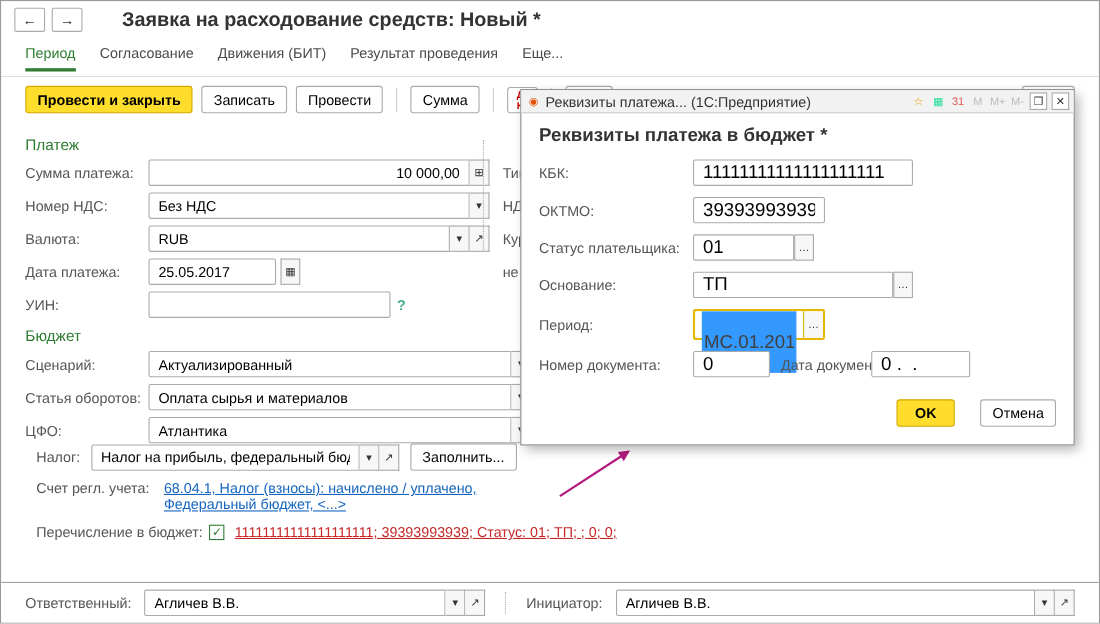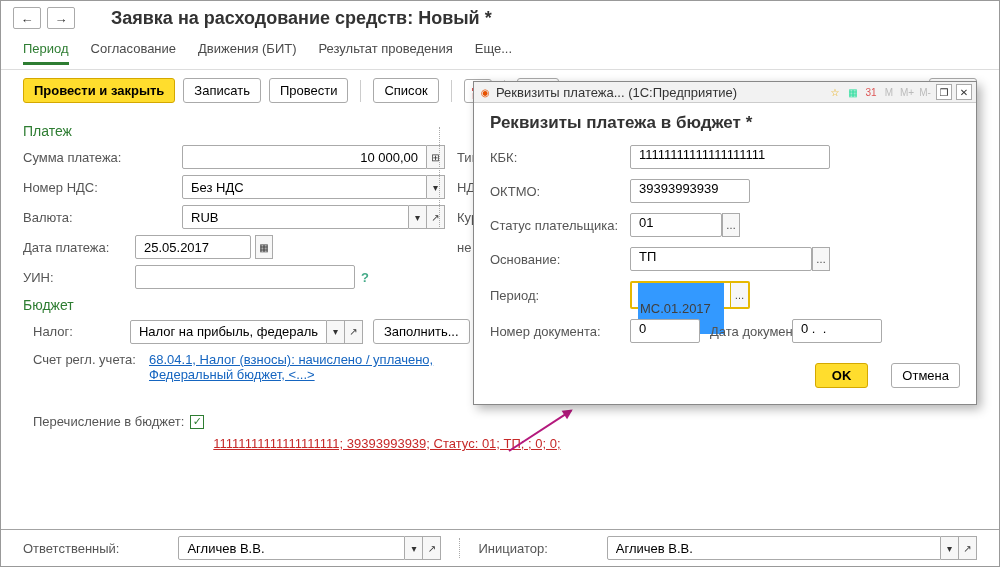--- a/index.html
+++ b/index.html
@@ -19,43 +19,43 @@
 .right { margin-left: auto; }
 .content { padding: 4px 22px; }
 .section-title { color: #2e7d32; font-size: 14px; margin: 8px 0 6px; }
 .section-title.collapsible::before { content: "⌄"; display: inline-block; border: 1px solid #aaa; width: 12px; height: 12px; line-height: 10px; text-align: center; font-size: 11px; margin-right: 6px; border-radius: 2px; }
 .form-grid { display: grid; grid-template-columns: 100px 310px 80px 1fr; gap: 6px 12px; align-items: center; }
 .label { color: #555; white-space: nowrap; }
 .inp { height: 24px; border: 1px solid #aaa; border-radius: 2px; padding: 0 6px; background: #fff; display: flex; align-items: center; }
 .inp input { border: 0; outline: 0; width: 100%; background: transparent; font-size: 13px; }
 .inp.right-align input { text-align: right; }
 .inp-group { display: flex; gap: 0; }
-.inp-group .inp { border-radius: 2px 0 0 2px; flex: 1; margin-left: 47px; }
+.inp-group .inp { border-radius: 2px 0 0 2px; flex: 1; }
 .inp-btn { width: 18px; height: 24px; border: 1px solid #aaa; border-left: 0; background: #f7f7f7; display: flex; align-items: center; justify-content: center; cursor: pointer; font-size: 10px; }
 .link-blue { color: #1565c0; text-decoration: underline; cursor: pointer; }
-.link-red { color: #c62828; text-decoration: underline; cursor: pointer; margin-top: 44px; }
+.link-red { color: #c62828; text-decoration: underline; cursor: pointer; }
 .checkbox { width: 14px; height: 14px; border: 1px solid #2e7d32; color: #2e7d32; display: inline-flex; align-items: center; justify-content: center; font-size: 11px; margin-right: 3px; }
 .footer { position: absolute; bottom: 0; left: 0; right: 0; border-top: 1px solid #a3a3a3; padding: 6px 22px; display: flex; gap: 12px; align-items: center; background: #fff; }
 .dotted-sep { border-left: 1px dotted #aaa; margin: 0 6px; height: 20px; }
 .vdots { border-left: 1px dotted #aaa; height: 100px; position: absolute; left: 438px; top: 126px; }
 .arrow { position: absolute; left: 508px; top: 449px; width: 74px; height: 2px; background: #b4197d; transform: rotate(-33deg); transform-origin: left center; }
 .arrow::after { content: ""; position: absolute; right: -2px; top: -4px; border-left: 10px solid #b4197d; border-top: 5px solid transparent; border-bottom: 5px solid transparent; }
 
 
 .dialog { position: absolute; left: 472px; top: 80px; width: 504px; background: #fff; border: 1px solid #888; box-shadow: 4px 4px 10px rgba(0,0,0,0.3); }
 .dlg-titlebar { background: #f2f2f2; border-bottom: 1px solid #ccc; display: flex; align-items: center; padding: 2px 4px; gap: 4px; font-size: 11px; }
 .dlg-titlebar .t { flex: 1; white-space: nowrap; overflow: hidden; text-overflow: ellipsis; color: #333; }
 .dlg-ico { width: 14px; height: 14px; display: inline-flex; align-items: center; justify-content: center; font-size: 10px; }
 .dlg-ico.gray { color: #bbb; }
 .dlg-close { width: 16px; height: 16px; border: 1px solid #aaa; background: #fff; font-size: 10px; display: inline-flex; align-items: center; justify-content: center; cursor: pointer; }
 .dlg-body { padding: 10px 16px; }
 .dlg-title { font-weight: bold; font-size: 17px; margin-bottom: 12px; }
 .dlg-form { display: grid; grid-template-columns: 130px 1fr; gap: 10px 10px; align-items: center; }
 .dlg-inp { height: 24px; border: 1px solid #aaa; border-radius: 2px; padding: 0 6px; background: #fff; }
-.dlg-inp input { border: 0; outline: 0; width: 100%; background: transparent; font-size: 13px; }
+.dlg-inp input { border: 0; outline: 0; width: 100%; background: transparent; font-size: 17px; }
 .highlight { border: 2px solid #e6b800; border-radius: 2px; }
 .highlight input { background: #3399ff; color: #404040; padding: 18px 2px; }
 .dlg-footer { display: flex; justify-content: flex-end; gap: 23px; padding: 10px 16px 16px; }
 .btn-ok { background: #ffdd2d; border: 1px solid #d4a800; border-radius: 3px; padding: 4px 16px; font-weight: bold; cursor: pointer; }
 
 
 .rfield { position: absolute; right: 23px; display: flex; gap: 0; align-items: center; }
 .rfield .inp { border-radius: 0; }
 .rfield-row1 { top: 160px; } .rfield-row2 { top: 190px; } .rfield-row3 { top: 221px; } .rfield-row4 { top: 251px; } .rfield-row5 { top: 282px; }
 </style>
@@ -79,21 +79,21 @@
     <div class="tab">Движения (БИТ)</div>
     <div class="tab">Результат проведения</div>
     <div class="tab">Еще...</div>
   </div>
 
   <div class="toolbar">
     <button class="btn-pri">Провести и закрыть</button>
     <button class="btn">Записать</button>
     <button class="btn">Провести</button>
     <div class="vsep"></div>
-    <button class="btn">Список</button>
+    <button class="btn">Сумма</button>
     <div class="vsep"></div>
     <span class="icon-btn" style="color:#c00;font-weight:bold;font-size:9px">Дт<br>Кт</span>
     <div class="vsep"></div>
     <button class="btn">Акт</button>
     <button class="btn right">Еще</button>
   </div>
 
   <div class="content">
     <div class="section-title">Платеж</div>
     <div class="form-grid">
@@ -143,20 +143,43 @@
           <div class="inp" style="width:220px">
             <input style="">
           </div>
           <span style="color:#4a8;font-weight:bold;cursor:pointer">?</span>
         </div>
       <div></div>
         <div></div>
     </div>
 
     <div class="section-title">Бюджет</div>
+    <div style="display:grid;grid-template-columns:100px 1fr;gap:6px 12px;align-items:center;width:460px;">
+      <div class="label">Сценарий:</div>
+      <div class="inp-group">
+          <div class="inp">
+            <input value="Актуализированный" style="">
+          </div>
+          <div class="inp-btn">▾</div>
+        </div>
+      <div class="label">Статья оборотов:</div>
+      <div class="inp-group">
+          <div class="inp">
+            <input value="Оплата сырья и материалов" style="">
+          </div>
+          <div class="inp-btn">▾</div>
+        </div>
+      <div class="label">ЦФО:</div>
+      <div class="inp-group">
+          <div class="inp">
+            <input value="Атлантика" style="">
+          </div>
+          <div class="inp-btn">▾</div>
+        </div>
+    </div>
 
     <div style="display:flex;gap:10px;align-items:center;margin-left:10px;">
       <div class="label">Налог:</div>
       <div class="inp-group" style="width:280px">
           <div class="inp">
             <input value="Налог на прибыль, федеральный бюджет" style="">
           </div>
           <div class="inp-btn">▾</div>
           <div class="inp-btn">↗</div>
         </div>

